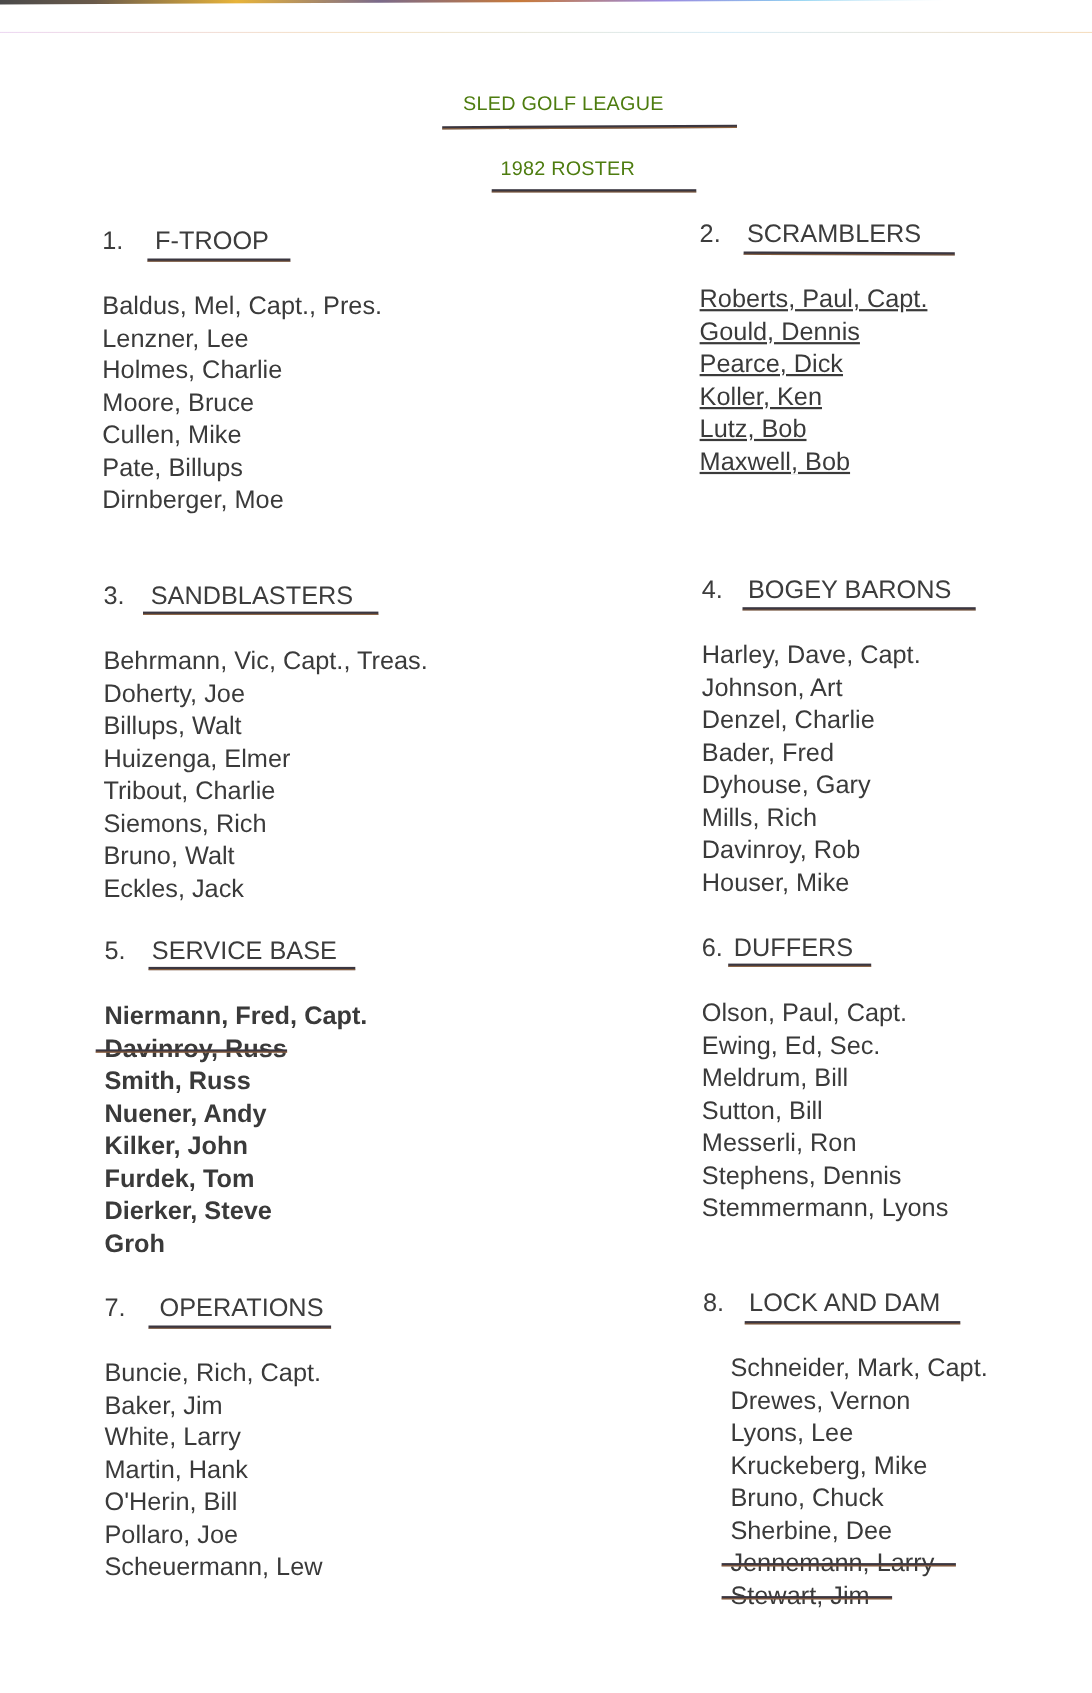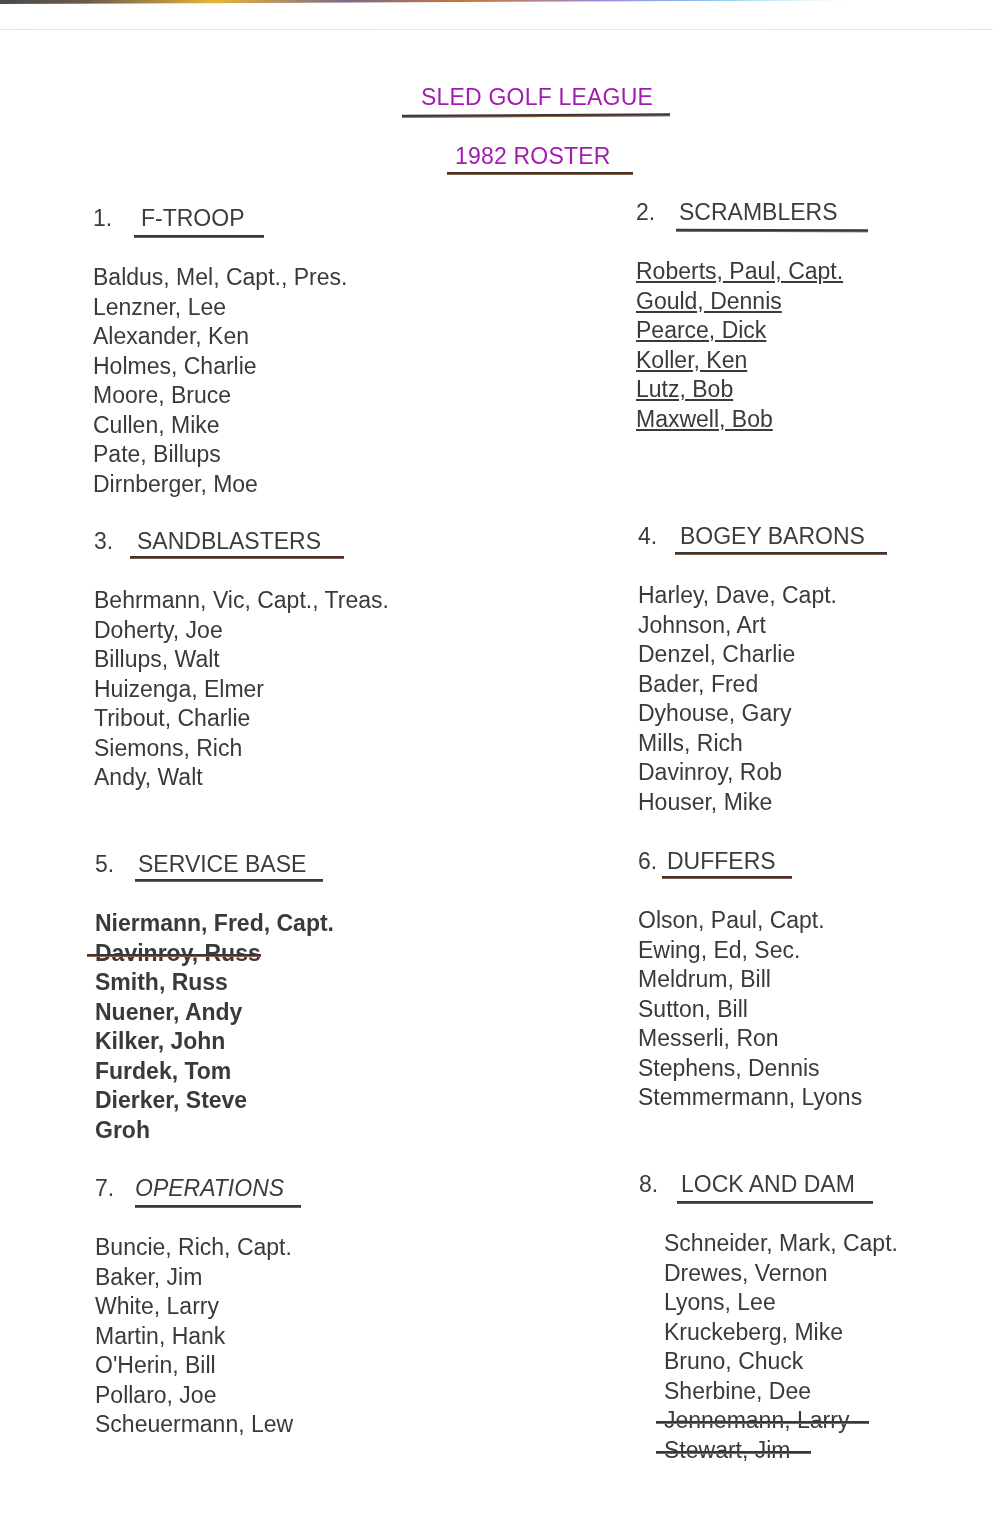--- a/index.html
+++ b/index.html
@@ -24,22 +24,22 @@
     transform-origin: left top;
   }
   .scan-edge-line {
     position: absolute;
     left: 0; top: 29px;
     width: 993px; height: 1px;
     background: linear-gradient(90deg, rgba(220,180,230,0.5), rgba(240,210,160,0.6), rgba(180,220,240,0.5), rgba(240,200,150,0.6));
   }
   .title {
     position: absolute;
-    font-size: 23px;
-    color: #a21caf;
+    font-size: 18px;
+    color: #4d7c0f;
     letter-spacing: 0.2px;
   }
   .title-underline {
     position: absolute;
     height: 2px;
     background: #3a3640;
     border-bottom: 1px solid rgba(220,140,60,0.5);
   }
   .team {
     position: absolute;
@@ -105,21 +105,20 @@
 
 <div class="team" style="left:93px; top:205px;">
   <div class="team-header">
     <span class="team-number">1.</span>
     <span class="team-name" style="left:48px;">F-TROOP</span>
     <div class="team-underline" style="left:41px; top:30px; width:130px;"></div>
   </div>
   <ul class="members" style="top:58px;">
       <li class="member"><span>Baldus, Mel,  Capt., Pres.</span></li>
       <li class="member"><span>Lenzner, Lee</span></li>
-      <li class="member"><span>Alexander, Ken</span></li>
       <li class="member"><span>Holmes, Charlie</span></li>
       <li class="member"><span>Moore, Bruce</span></li>
       <li class="member"><span>Cullen, Mike</span></li>
       <li class="member"><span>Pate, Billups</span></li>
       <li class="member"><span>Dirnberger, Moe</span></li>
     </ul>
 </div>
 
 <div class="team" style="left:636px; top:199px;">
   <div class="team-header">
@@ -143,21 +142,22 @@
     <span class="team-name" style="left:43px;">SANDBLASTERS</span>
     <div class="team-underline" style="left:36px; top:28px; width:214px;"></div>
   </div>
   <ul class="members" style="top:58px;">
       <li class="member"><span>Behrmann, Vic,  Capt., Treas.</span></li>
       <li class="member"><span>Doherty, Joe</span></li>
       <li class="member"><span>Billups, Walt</span></li>
       <li class="member"><span>Huizenga, Elmer</span></li>
       <li class="member"><span>Tribout, Charlie</span></li>
       <li class="member"><span>Siemons, Rich</span></li>
-      <li class="member"><span>Andy, Walt</span></li>
+      <li class="member"><span>Bruno, Walt</span></li>
+      <li class="member"><span>Eckles, Jack</span></li>
     </ul>
 </div>
 
 <div class="team" style="left:638px; top:523px;">
   <div class="team-header">
     <span class="team-number">4.</span>
     <span class="team-name" style="left:42px;">BOGEY BARONS</span>
     <div class="team-underline" style="left:37px; top:29px; width:212px;"></div>
   </div>
   <ul class="members" style="top:58px;">
@@ -203,21 +203,21 @@
       <li class="member"><span>Sutton, Bill</span></li>
       <li class="member"><span>Messerli, Ron</span></li>
       <li class="member"><span>Stephens, Dennis</span></li>
       <li class="member"><span>Stemmermann, Lyons</span></li>
     </ul>
 </div>
 
 <div class="team" style="left:95px; top:1175px;">
   <div class="team-header">
     <span class="team-number">7.</span>
-    <span class="team-name" style="left:40px;font-style:italic;">OPERATIONS</span>
+    <span class="team-name" style="left:50px;">OPERATIONS</span>
     <div class="team-underline" style="left:40px; top:30px; width:166px;"></div>
   </div>
   <ul class="members" style="top:58px;">
       <li class="member"><span>Buncie, Rich,  Capt.</span></li>
       <li class="member"><span>Baker, Jim</span></li>
       <li class="member"><span>White, Larry</span></li>
       <li class="member"><span>Martin, Hank</span></li>
       <li class="member"><span>O'Herin, Bill</span></li>
       <li class="member"><span>Pollaro, Joe</span></li>
       <li class="member"><span>Scheuermann, Lew</span></li>

